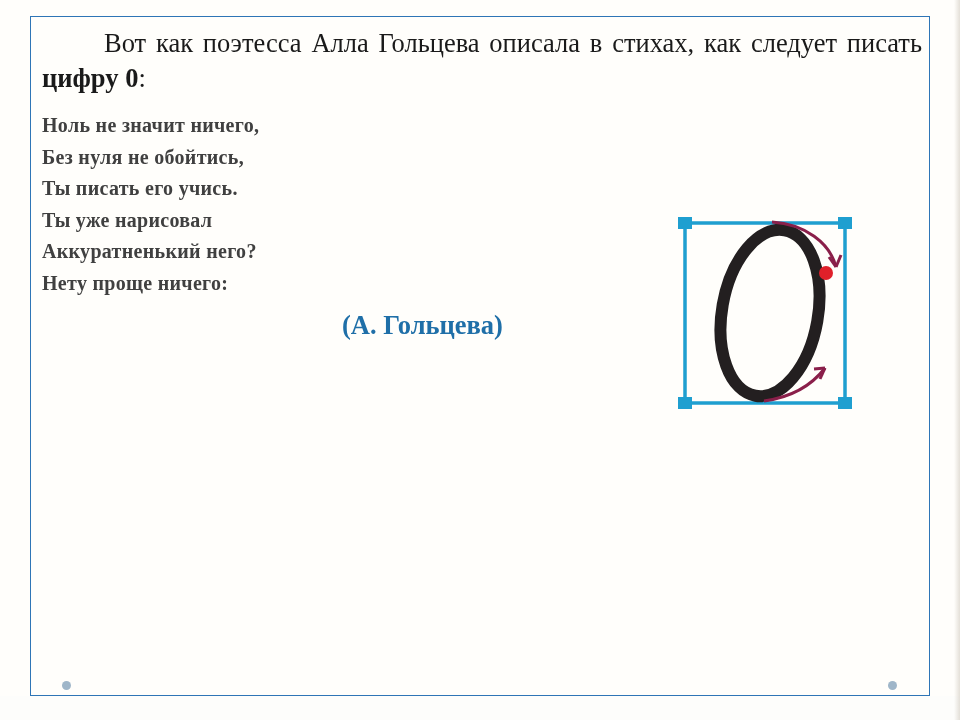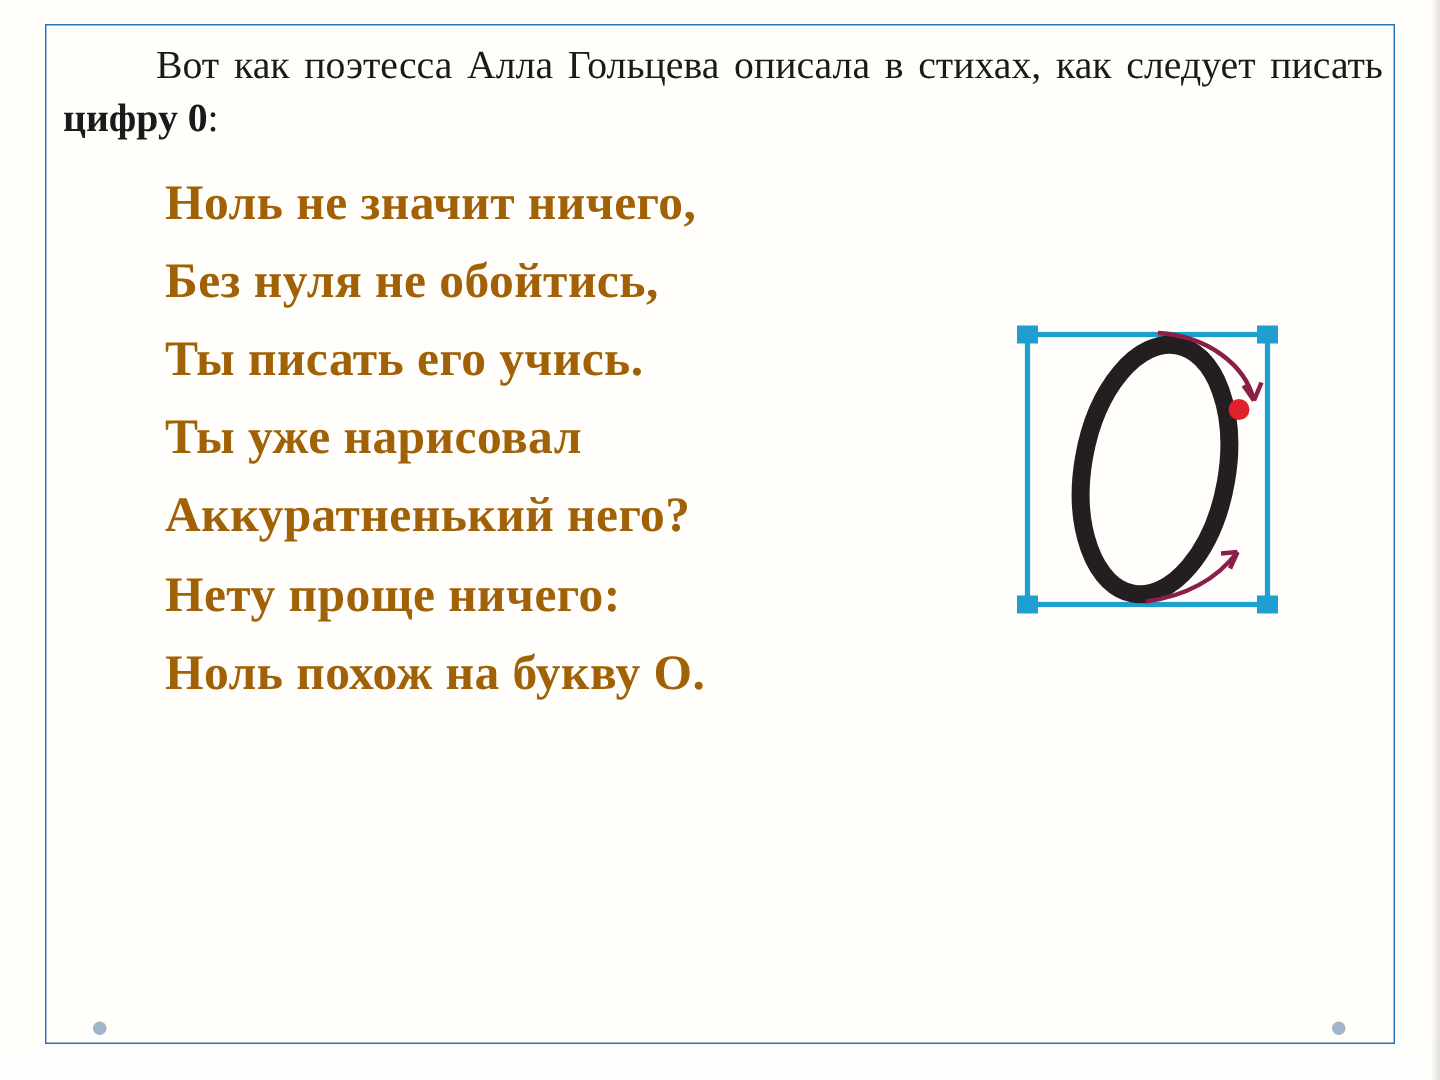--- a/index.html
+++ b/index.html
@@ -47,24 +47,23 @@
     color: #1a1a1a;
     text-align: justify;
     text-indent: 62px;
     font-family: "Liberation Serif", serif;
   }
   .intro b {
     font-weight: bold;
   }
   .poem {
     margin-top: 14px;
-    margin-left: 68px;
-    color: #a16207;
+    color: #404040;
     font-weight: bold;
-    font-size: 33px;
+    font-size: 20px;
     font-family: "Liberation Serif", serif;
   }
   .poem-line {
     line-height: 1.58;
     white-space: pre;
     letter-spacing: 0.3px;
   }
   .attribution {
     margin-top: 10px;
     margin-left: 300px;
@@ -115,23 +114,23 @@
 
     <p class="intro"><span>Вот как поэтесса Алла Гольцева описала в стихах, как следует писать </span><b>цифру 0</b><span>:</span></p>
 
     <div class="poem">
       <div class="poem-line">Ноль не значит ничего,</div>
       <div class="poem-line">Без нуля не обойтись,</div>
       <div class="poem-line">Ты писать его учись.</div>
       <div class="poem-line">Ты уже нарисовал</div>
       <div class="poem-line">Аккуратненький него?</div>
       <div class="poem-line">Нету проще ничего:</div>
-      <div class="poem-line">Ноль похож на букву О.</div>
     </div>
 
+    <div class="attribution">(А. Гольцева)</div>
 
   </div>
 
   <div class="illus">
     <svg width="230" height="215" viewBox="0 0 230 215" xmlns="http://www.w3.org/2000/svg">
 
       <g>
         <rect x="25" y="18" width="160" height="180" fill="none" stroke="#1f9fd0" stroke-width="3.5"></rect>
 
         <rect x="18" y="12" width="14" height="12" fill="#1f9fd0"></rect>

